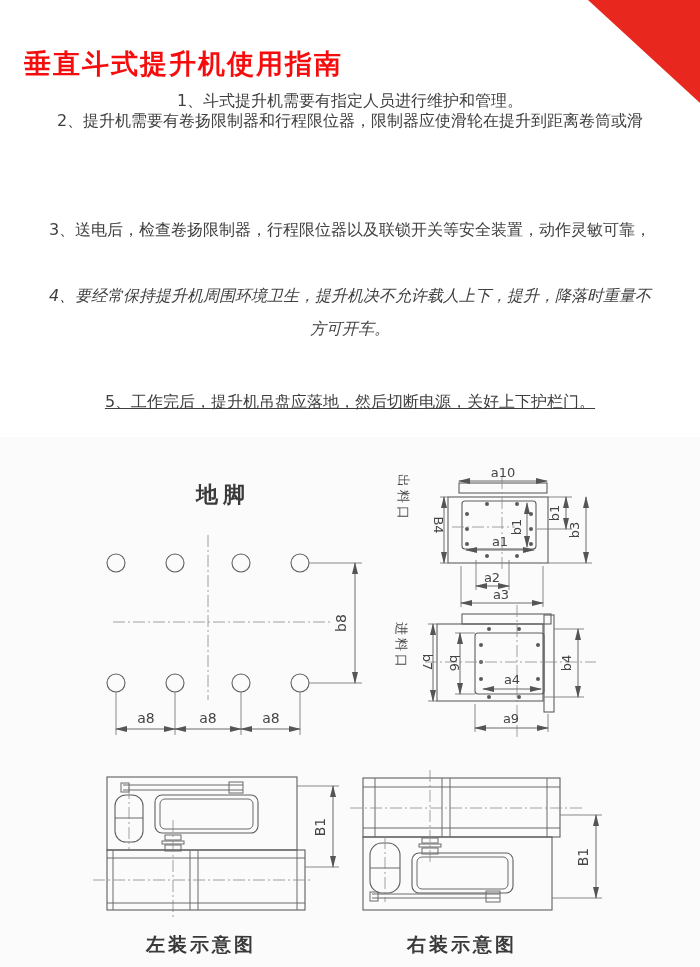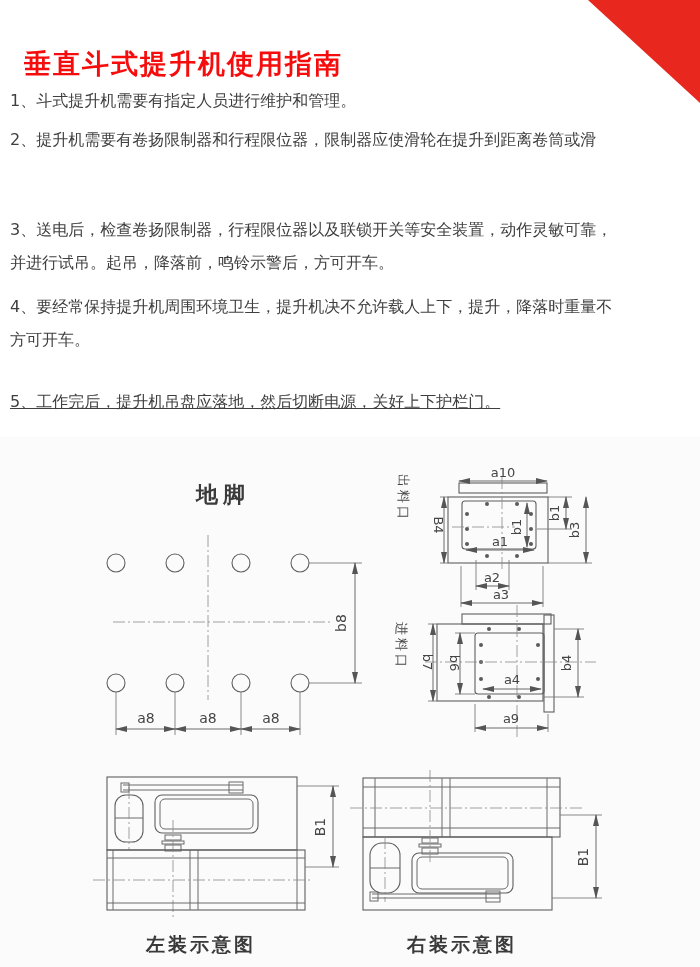--- a/index.html
+++ b/index.html
@@ -9,22 +9,22 @@
   }
   .ribbon{
     position:absolute;top:0;left:588px;width:112px;height:103px;
     background:#e8271e;clip-path:polygon(0 0,100% 0,100% 100%);
   }
   .page-title{
     position:absolute;top:28px;left:24px;
     font-size:27px;font-weight:bold;color:#f50d0d;letter-spacing:2px;
   }
   .guide{position:absolute;left:10px;width:680px;color:#3f3f3f;font-size:16px;}
-  .guide-item{position:absolute;left:0;width:680px;line-height:33px;}
-  .gi-0{top:84px;} .gi-1{top:123px;} .gi-2{top:213px;} .gi-3{top:290px;} .gi-4{top:385px;text-decoration:underline;}
+  .guide-item{position:absolute;left:0;width:680px;line-height:33px;text-align:center;}
+  .gi-0{top:84px;} .gi-1{top:104px;} .gi-2{top:213px;} .gi-3{top:279px;font-style:italic;} .gi-4{top:385px;text-decoration:underline;}
   .panel{
     position:absolute;left:0;top:437px;width:700px;height:530px;
     background:#fbfbfb;
   }
   svg{position:absolute;left:0;top:437px;}
   .ol{stroke:#5f5f5f;stroke-width:1.1;fill:none;}
   .thin{stroke:#6a6a6a;stroke-width:1;fill:none;}
   .dim{stroke:#6a6a6a;stroke-width:1;fill:none;marker-start:url(#arw);marker-end:url(#arw);}
   .ext{stroke:#7a7a7a;stroke-width:0.9;fill:none;}
   .cl{stroke:#8a8a8a;stroke-width:0.8;fill:none;stroke-dasharray:12 3 2 3;}
@@ -43,21 +43,20 @@
 
 <div class="guide">
   <div class="guide-item gi-0">
     <div>1、斗式提升机需要有指定人员进行维护和管理。</div>
   </div>
   <div class="guide-item gi-1">
     <div>2、提升机需要有卷扬限制器和行程限位器，限制器应使滑轮在提升到距离卷筒或滑</div>
   </div>
   <div class="guide-item gi-2">
     <div>3、送电后，检查卷扬限制器，行程限位器以及联锁开关等安全装置，动作灵敏可靠，</div>
-    <div>并进行试吊。起吊，降落前，鸣铃示警后，方可开车。</div>
   </div>
   <div class="guide-item gi-3">
     <div>4、要经常保持提升机周围环境卫生，提升机决不允许载人上下，提升，降落时重量不</div>
     <div>方可开车。</div>
   </div>
   <div class="guide-item gi-4">
     <div>5、工作完后，提升机吊盘应落地，然后切断电源，关好上下护栏门。</div>
   </div>
 </div>
 

